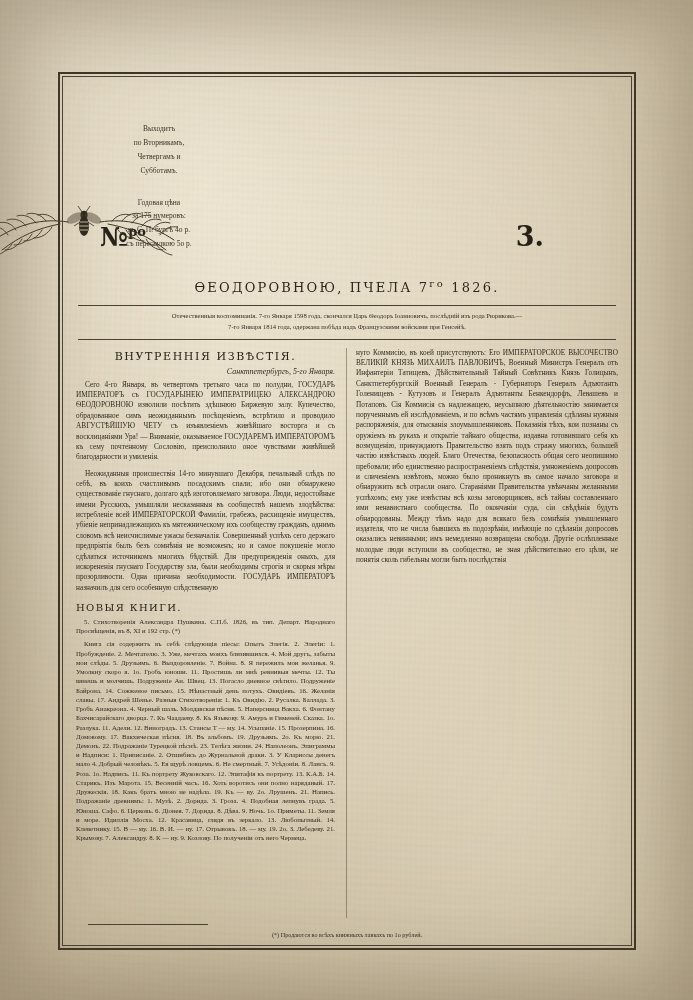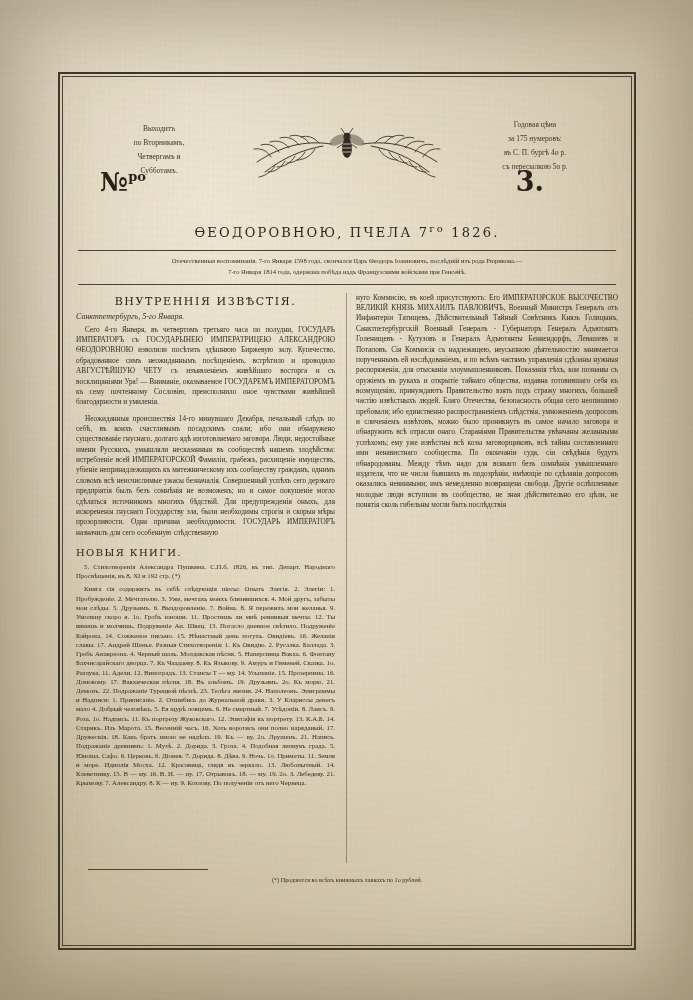--- a/index.html
+++ b/index.html
@@ -83,20 +83,21 @@
     text-shadow: 0.5px 0.5px 0 rgba(60,50,35,0.35);
     white-space: nowrap;
   }
 
   .head-row {
     display: flex;
     align-items: flex-start;
     justify-content: flex-start;
     margin-top: 16px;
     padding: 0 14px;
+    flex-direction: column;
   }
   .head-left {
     width: 150px;
     font-size: 7.5px;
     line-height: 1.85;
     color: #3a3228;
     text-align: center;
     padding-top: 22px;
   }
   .head-right {
@@ -187,21 +188,21 @@
 
   .sec-head {
     text-align: center;
     font-family: "DejaVu Serif", serif;
     font-size: 11px;
     letter-spacing: 1.6px;
     margin: 2px 0 4px 0;
     color: #272119;
   }
   .sec-sub {
-    text-align: left;
+    text-align: right;
     font-style: italic;
     font-size: 8px;
     margin-bottom: 4px;
     color: #342d23;
   }
   p.body {
     margin: 0 0 6px 0;
     font-size: 7.3px;
     line-height: 1.42;
     text-align: justify;

